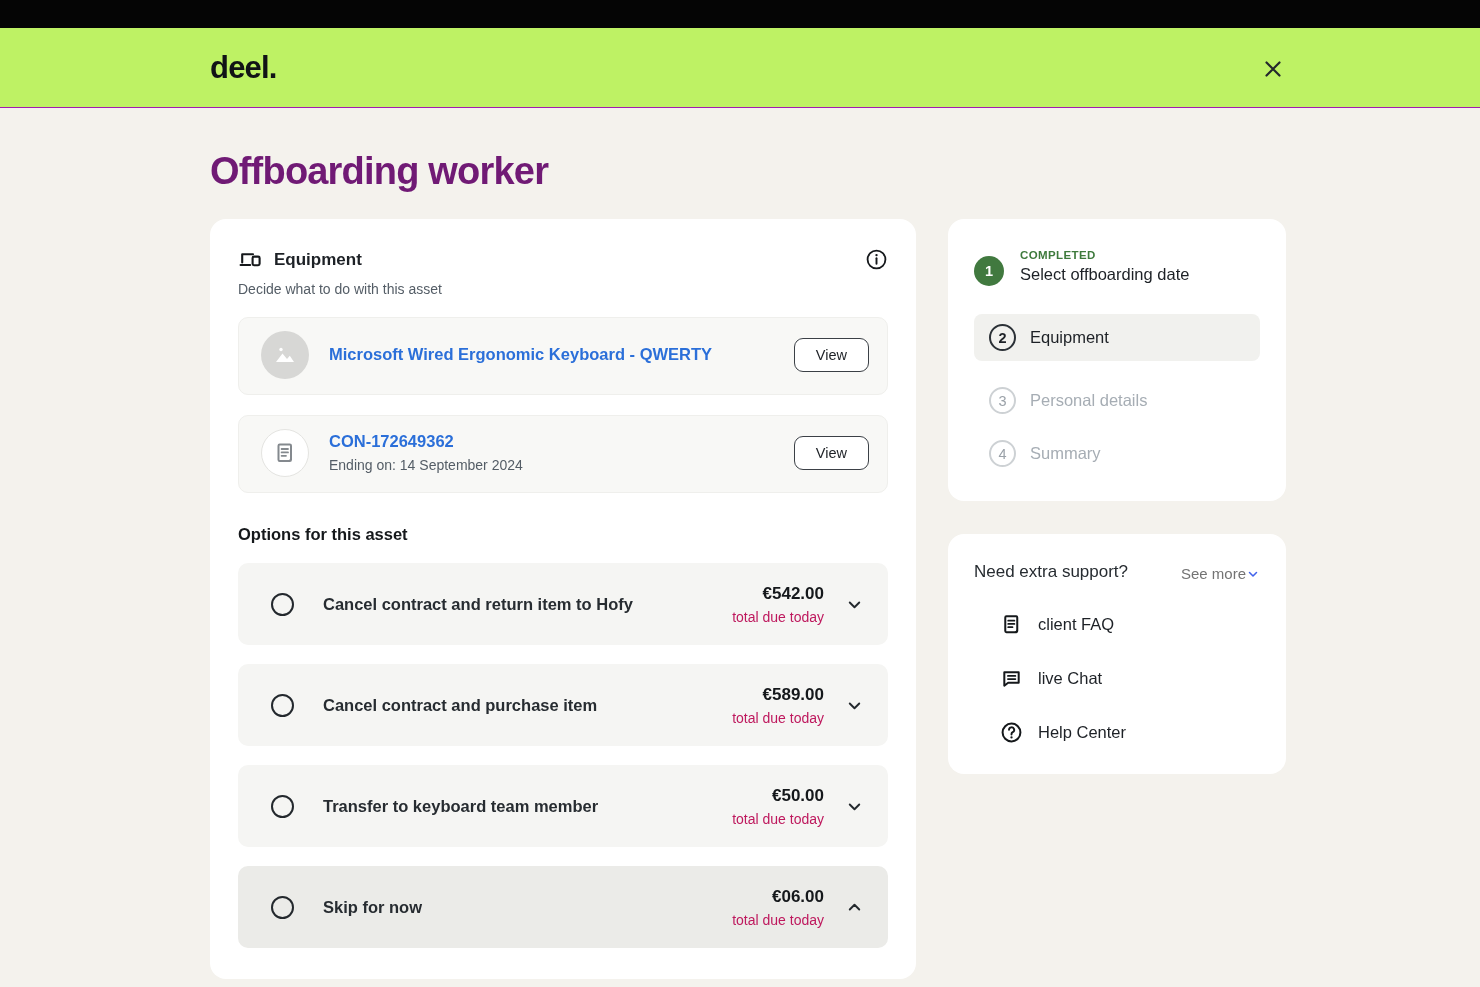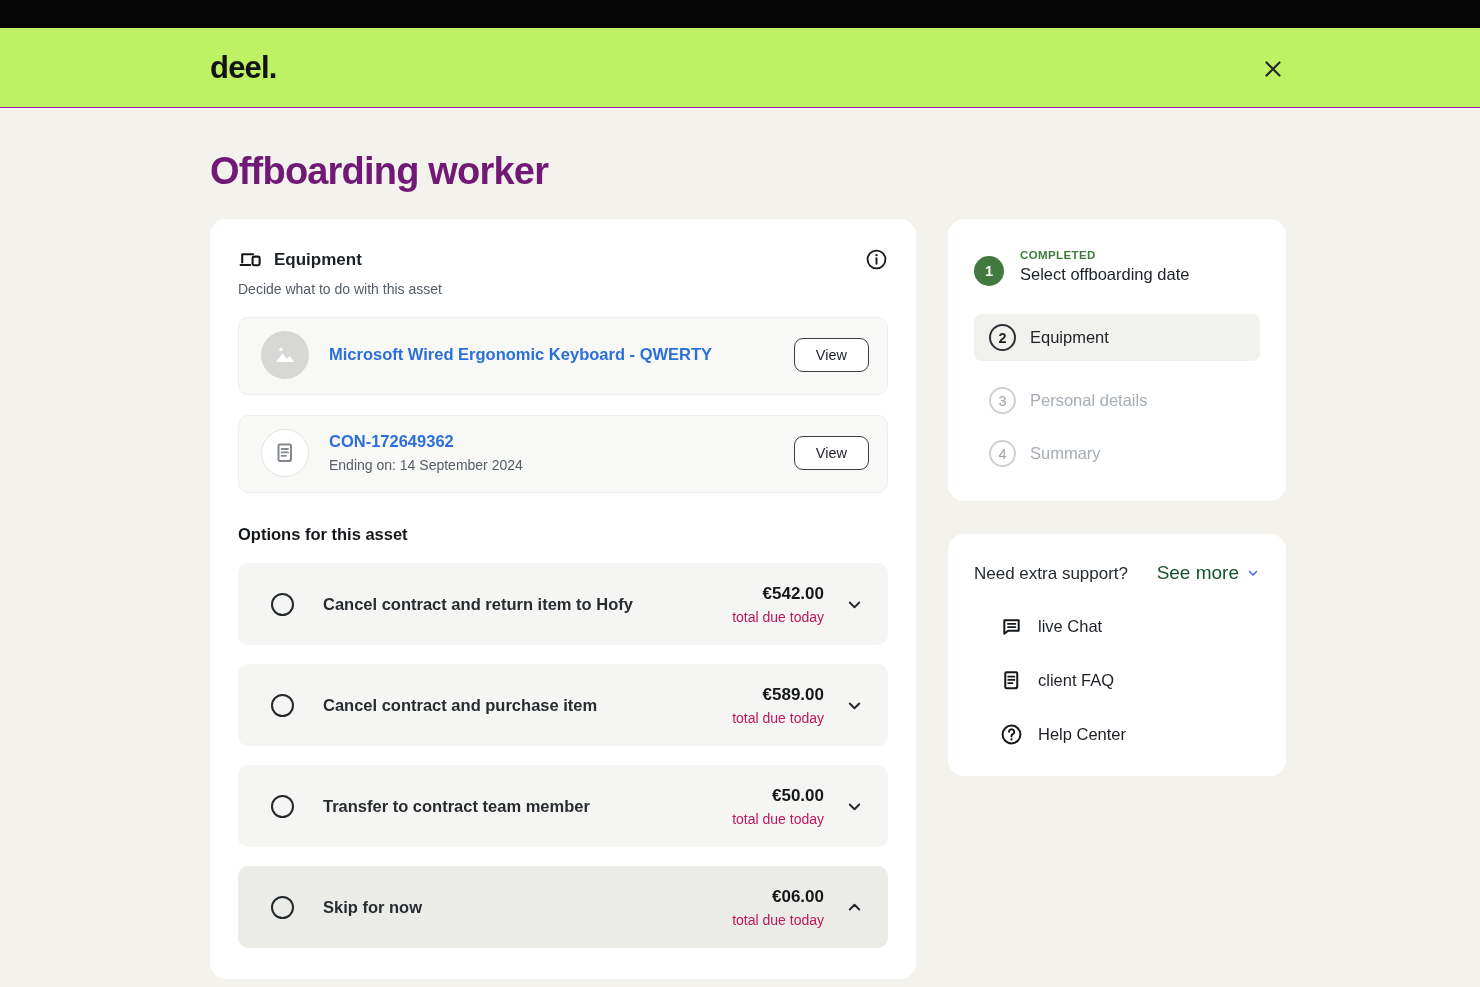--- a/index.html
+++ b/index.html
@@ -267,26 +267,25 @@
   }
   .support-title {
     font-size: 17px;
     font-weight: 500;
     color: #272c31;
   }
   .see-more {
     margin-left: auto;
     display: flex;
     align-items: center;
-    gap: 7px;
     background: none;
     border: none;
     font-family: inherit;
-    font-size: 19px;
-    color: #14532d;
+    font-size: 15px;
+    color: #737373;
     cursor: pointer;
   }
   .support-item {
     margin-top: 31px;
     margin-left: 26px;
     display: flex;
     align-items: center;
     gap: 15px;
     cursor: pointer;
   }
@@ -389,21 +388,21 @@
         </span>
         <span class="opt-chevron">
           <svg width="19" height="19" viewBox="0 0 24 24" fill="none">
               <path d="M6 9.5 L12 15.5 L18 9.5" stroke="#23282d" stroke-width="2.4" stroke-linecap="round" stroke-linejoin="round"></path>
             </svg>
         </span>
       </div>
 
       <div class="option-row">
         <span class="radio"></span>
-        <span class="option-label">Transfer to contract team member</span>
+        <span class="option-label">Transfer to keyboard team member</span>
         <span class="price-block">
           <span class="price-line"><span class="price-main">€50</span><span class="price-cents">.00</span></span>
           <div class="price-note">total due today</div>
         </span>
         <span class="opt-chevron">
           <svg width="19" height="19" viewBox="0 0 24 24" fill="none">
               <path d="M6 9.5 L12 15.5 L18 9.5" stroke="#23282d" stroke-width="2.4" stroke-linecap="round" stroke-linejoin="round"></path>
             </svg>
         </span>
       </div>
@@ -455,36 +454,36 @@
               <svg width="14" height="14" viewBox="0 0 24 24" fill="none">
                   <path d="M6 9.5 L12 15.5 L18 9.5" stroke="#4263eb" stroke-width="2.6" stroke-linecap="round" stroke-linejoin="round"></path>
                 </svg>
             </span>
           </button>
         </div>
 
         <div class="support-item">
           <span>
             <svg width="23" height="23" viewBox="0 0 24 24" fill="none">
-              <path d="M4.5 5.5 H19.5 V16.5 H8.5 L4.5 19.5 Z" stroke="#15181b" stroke-width="2.1" stroke-linejoin="round"></path>
-              <path d="M8.3 9.3 H16 M8.3 12.6 H16" stroke="#15181b" stroke-width="1.9" stroke-linecap="round"></path>
+              <rect x="5.5" y="3.5" width="12.5" height="16.5" rx="1.2" stroke="#15181b" stroke-width="2.1"></rect>
+              <path d="M8.6 8 H15 M8.6 11.4 H15 M8.6 14.8 H13" stroke="#15181b" stroke-width="1.9" stroke-linecap="round"></path>
+              <path d="M15 20 L18 17.2 V20 Z" fill="#15181b"></path>
             </svg>
           </span>
-          <span class="s-label">live Chat</span>
+          <span class="s-label">client FAQ</span>
         </div>
 
         <div class="support-item">
           <span>
             <svg width="23" height="23" viewBox="0 0 24 24" fill="none">
-              <rect x="5.5" y="3.5" width="12.5" height="16.5" rx="1.2" stroke="#15181b" stroke-width="2.1"></rect>
-              <path d="M8.6 8 H15 M8.6 11.4 H15 M8.6 14.8 H13" stroke="#15181b" stroke-width="1.9" stroke-linecap="round"></path>
-              <path d="M15 20 L18 17.2 V20 Z" fill="#15181b"></path>
+              <path d="M4.5 5.5 H19.5 V16.5 H8.5 L4.5 19.5 Z" stroke="#15181b" stroke-width="2.1" stroke-linejoin="round"></path>
+              <path d="M8.3 9.3 H16 M8.3 12.6 H16" stroke="#15181b" stroke-width="1.9" stroke-linecap="round"></path>
             </svg>
           </span>
-          <span class="s-label">client FAQ</span>
+          <span class="s-label">live Chat</span>
         </div>
 
         <div class="support-item">
           <span>
             <svg width="23" height="23" viewBox="0 0 24 24" fill="none">
               <circle cx="12" cy="12" r="9.3" stroke="#15181b" stroke-width="2.1"></circle>
               <path d="M9.4 9.2 a2.7 2.7 0 1 1 3.9 2.5 c-.8.4-1.3 1-1.3 1.9 v.4" stroke="#15181b" stroke-width="2" stroke-linecap="round"></path>
               <circle cx="12" cy="17.1" r="1.2" fill="#15181b"></circle>
             </svg>
           </span>

